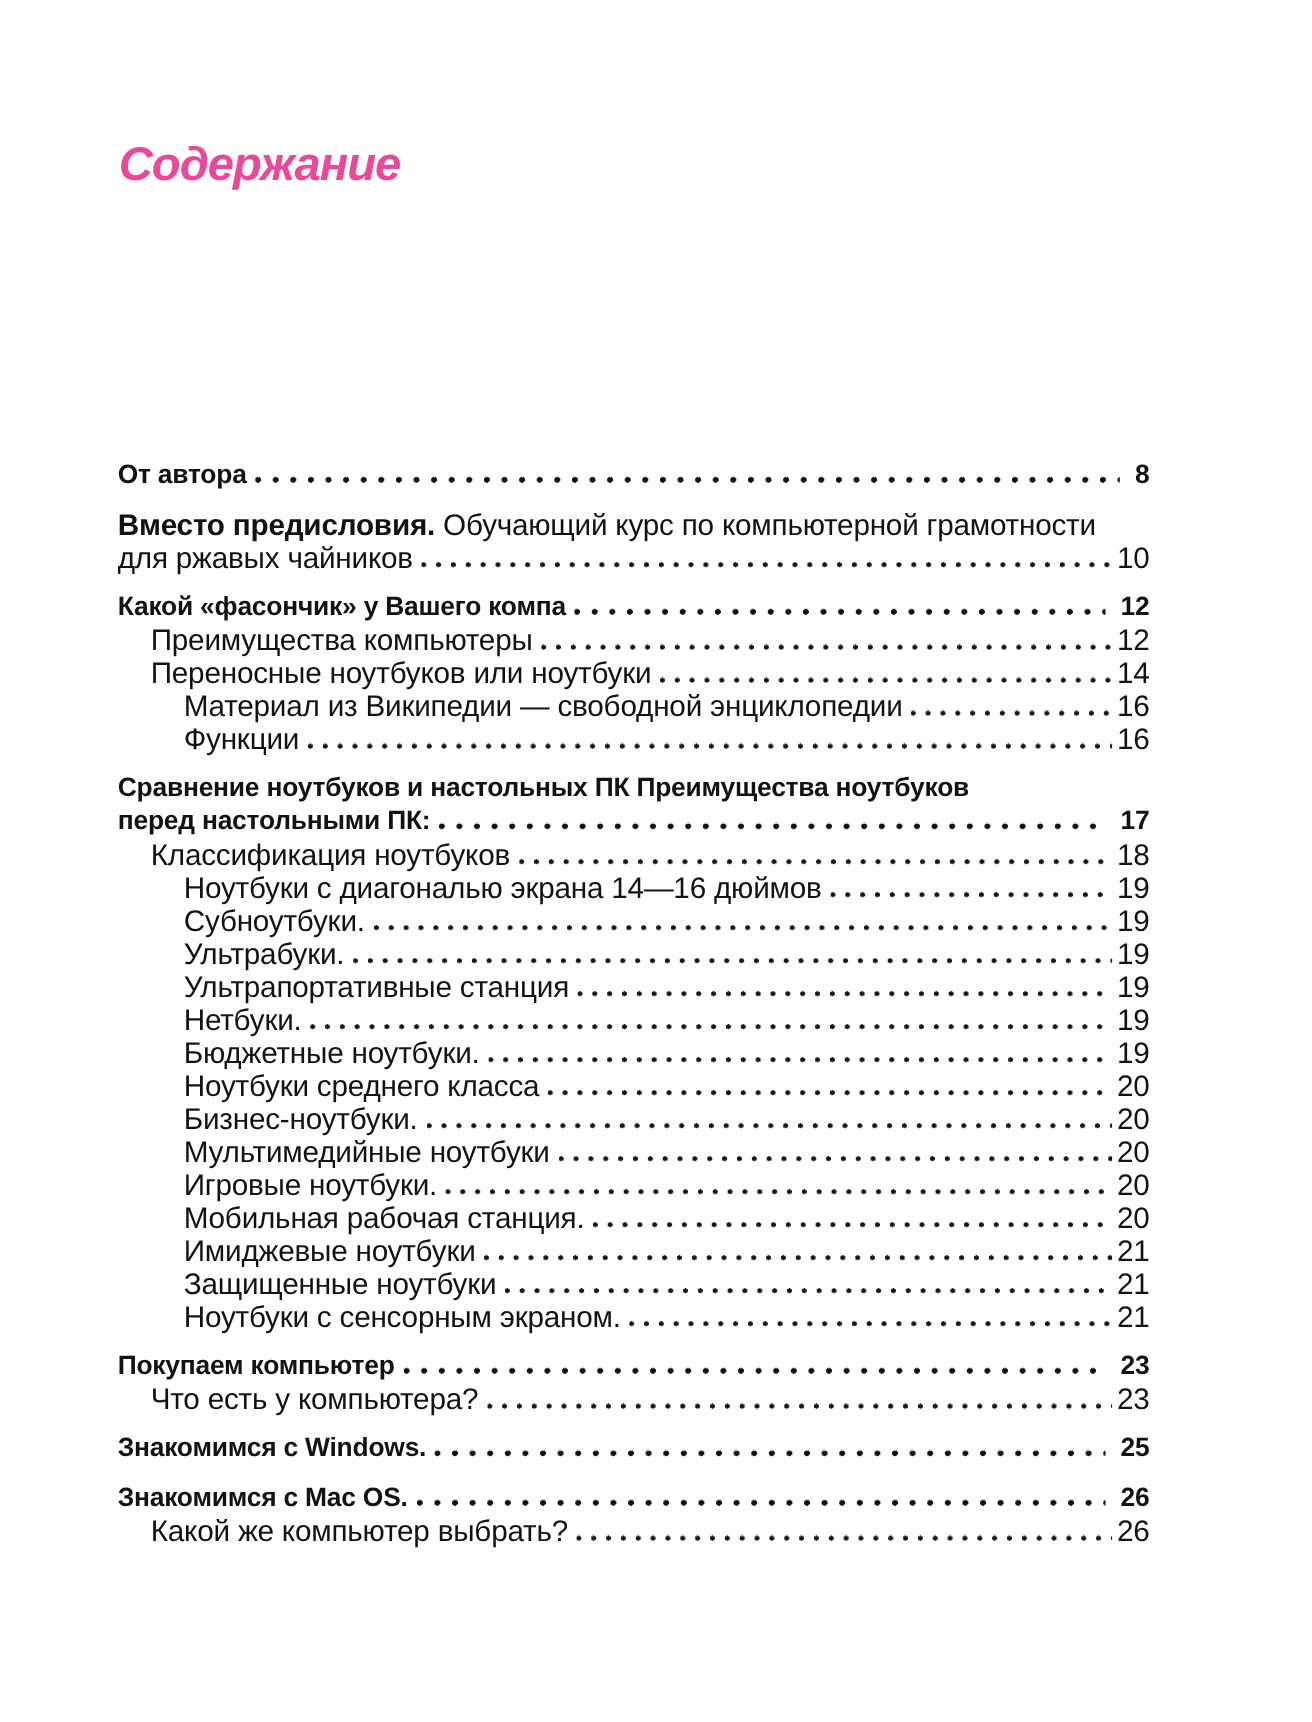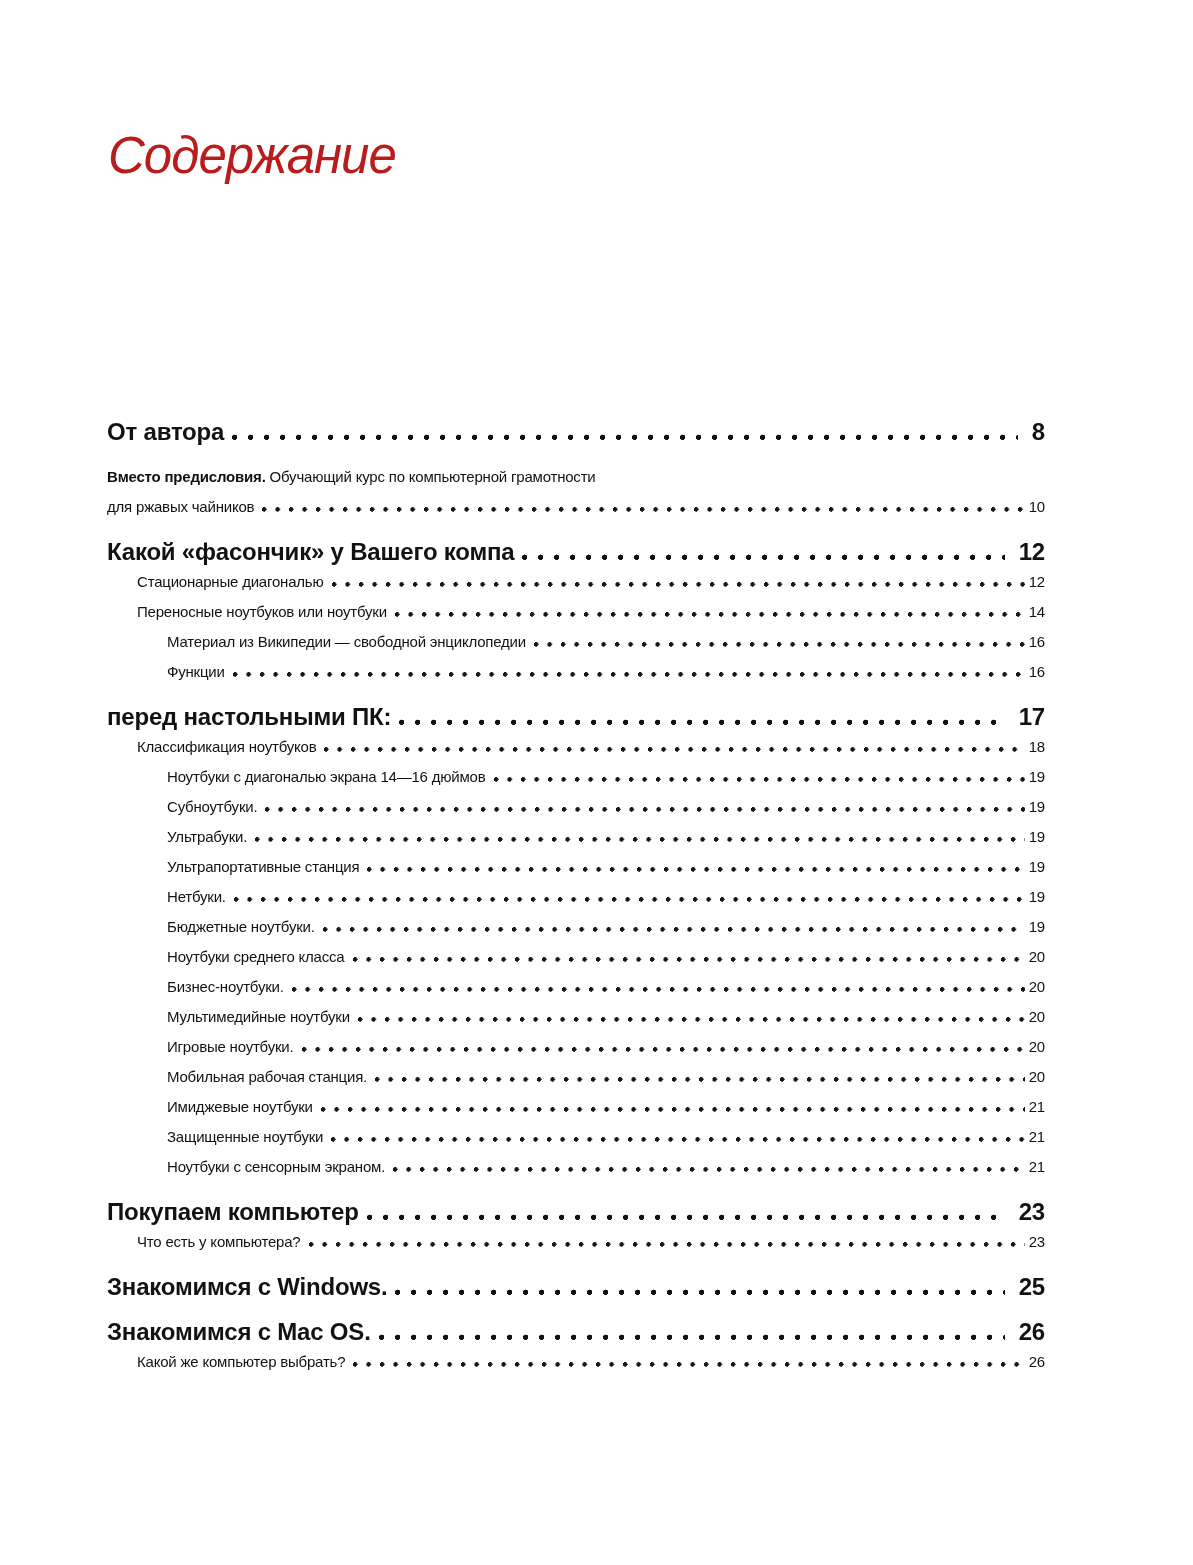--- a/index.html
+++ b/index.html
@@ -13,35 +13,35 @@
     height: 1565px;
     background: #ffffff;
     color: #121212;
     font-family: "Liberation Sans", "DejaVu Sans", sans-serif;
     overflow: hidden;
   }
   .doc-title {
     position: absolute;
     left: 108px;
     top: 126px;
-    font-size: 51px;
-    font-weight: normal;
+    font-size: 43px;
+    font-weight: bold;
     font-style: italic;
     letter-spacing: -1px;
-    color: #b91c1c;
+    color: #ec4899;
     margin: 0;
   }
   .toc {
     position: absolute;
     left: 107px;
     top: 402px;
     width: 938px;
   }
   .entry {
-    font-size: 15px;
+    font-size: 27px;
     line-height: 30px;
     letter-spacing: -0.2px;
   }
   .entry.level-0 { margin-top: 15px; }
   .entry.level-1 { padding-left: 30px; }
   .entry.level-2 { padding-left: 60px; }
   .entry.bold {
     font-weight: bold;
     font-size: 24px;
   }
@@ -97,21 +97,21 @@
       </div>
       <div class="entry level-0 bold">
         <div class="line">
           <span class="label">Какой «фасончик» у Вашего компа</span>
           <span class="dots"></span>
           <span class="pagenum">12</span>
         </div>
       </div>
       <div class="entry level-1">
         <div class="line">
-          <span class="label">Стационарные диагональю</span>
+          <span class="label">Преимущества компьютеры</span>
           <span class="dots"></span>
           <span class="pagenum">12</span>
         </div>
       </div>
       <div class="entry level-1">
         <div class="line">
           <span class="label">Переносные ноутбуков или ноутбуки</span>
           <span class="dots"></span>
           <span class="pagenum">14</span>
         </div>
@@ -124,20 +124,23 @@
         </div>
       </div>
       <div class="entry level-2">
         <div class="line">
           <span class="label">Функции</span>
           <span class="dots"></span>
           <span class="pagenum">16</span>
         </div>
       </div>
       <div class="entry level-0 bold">
+        <div class="line">
+          <span class="label">Сравнение ноутбуков и настольных ПК Преимущества ноутбуков</span>
+        </div>
         <div class="line">
           <span class="label">перед настольными ПК:</span>
           <span class="dots"></span>
           <span class="pagenum">17</span>
         </div>
       </div>
       <div class="entry level-1">
         <div class="line">
           <span class="label">Классификация ноутбуков</span>
           <span class="dots"></span>

